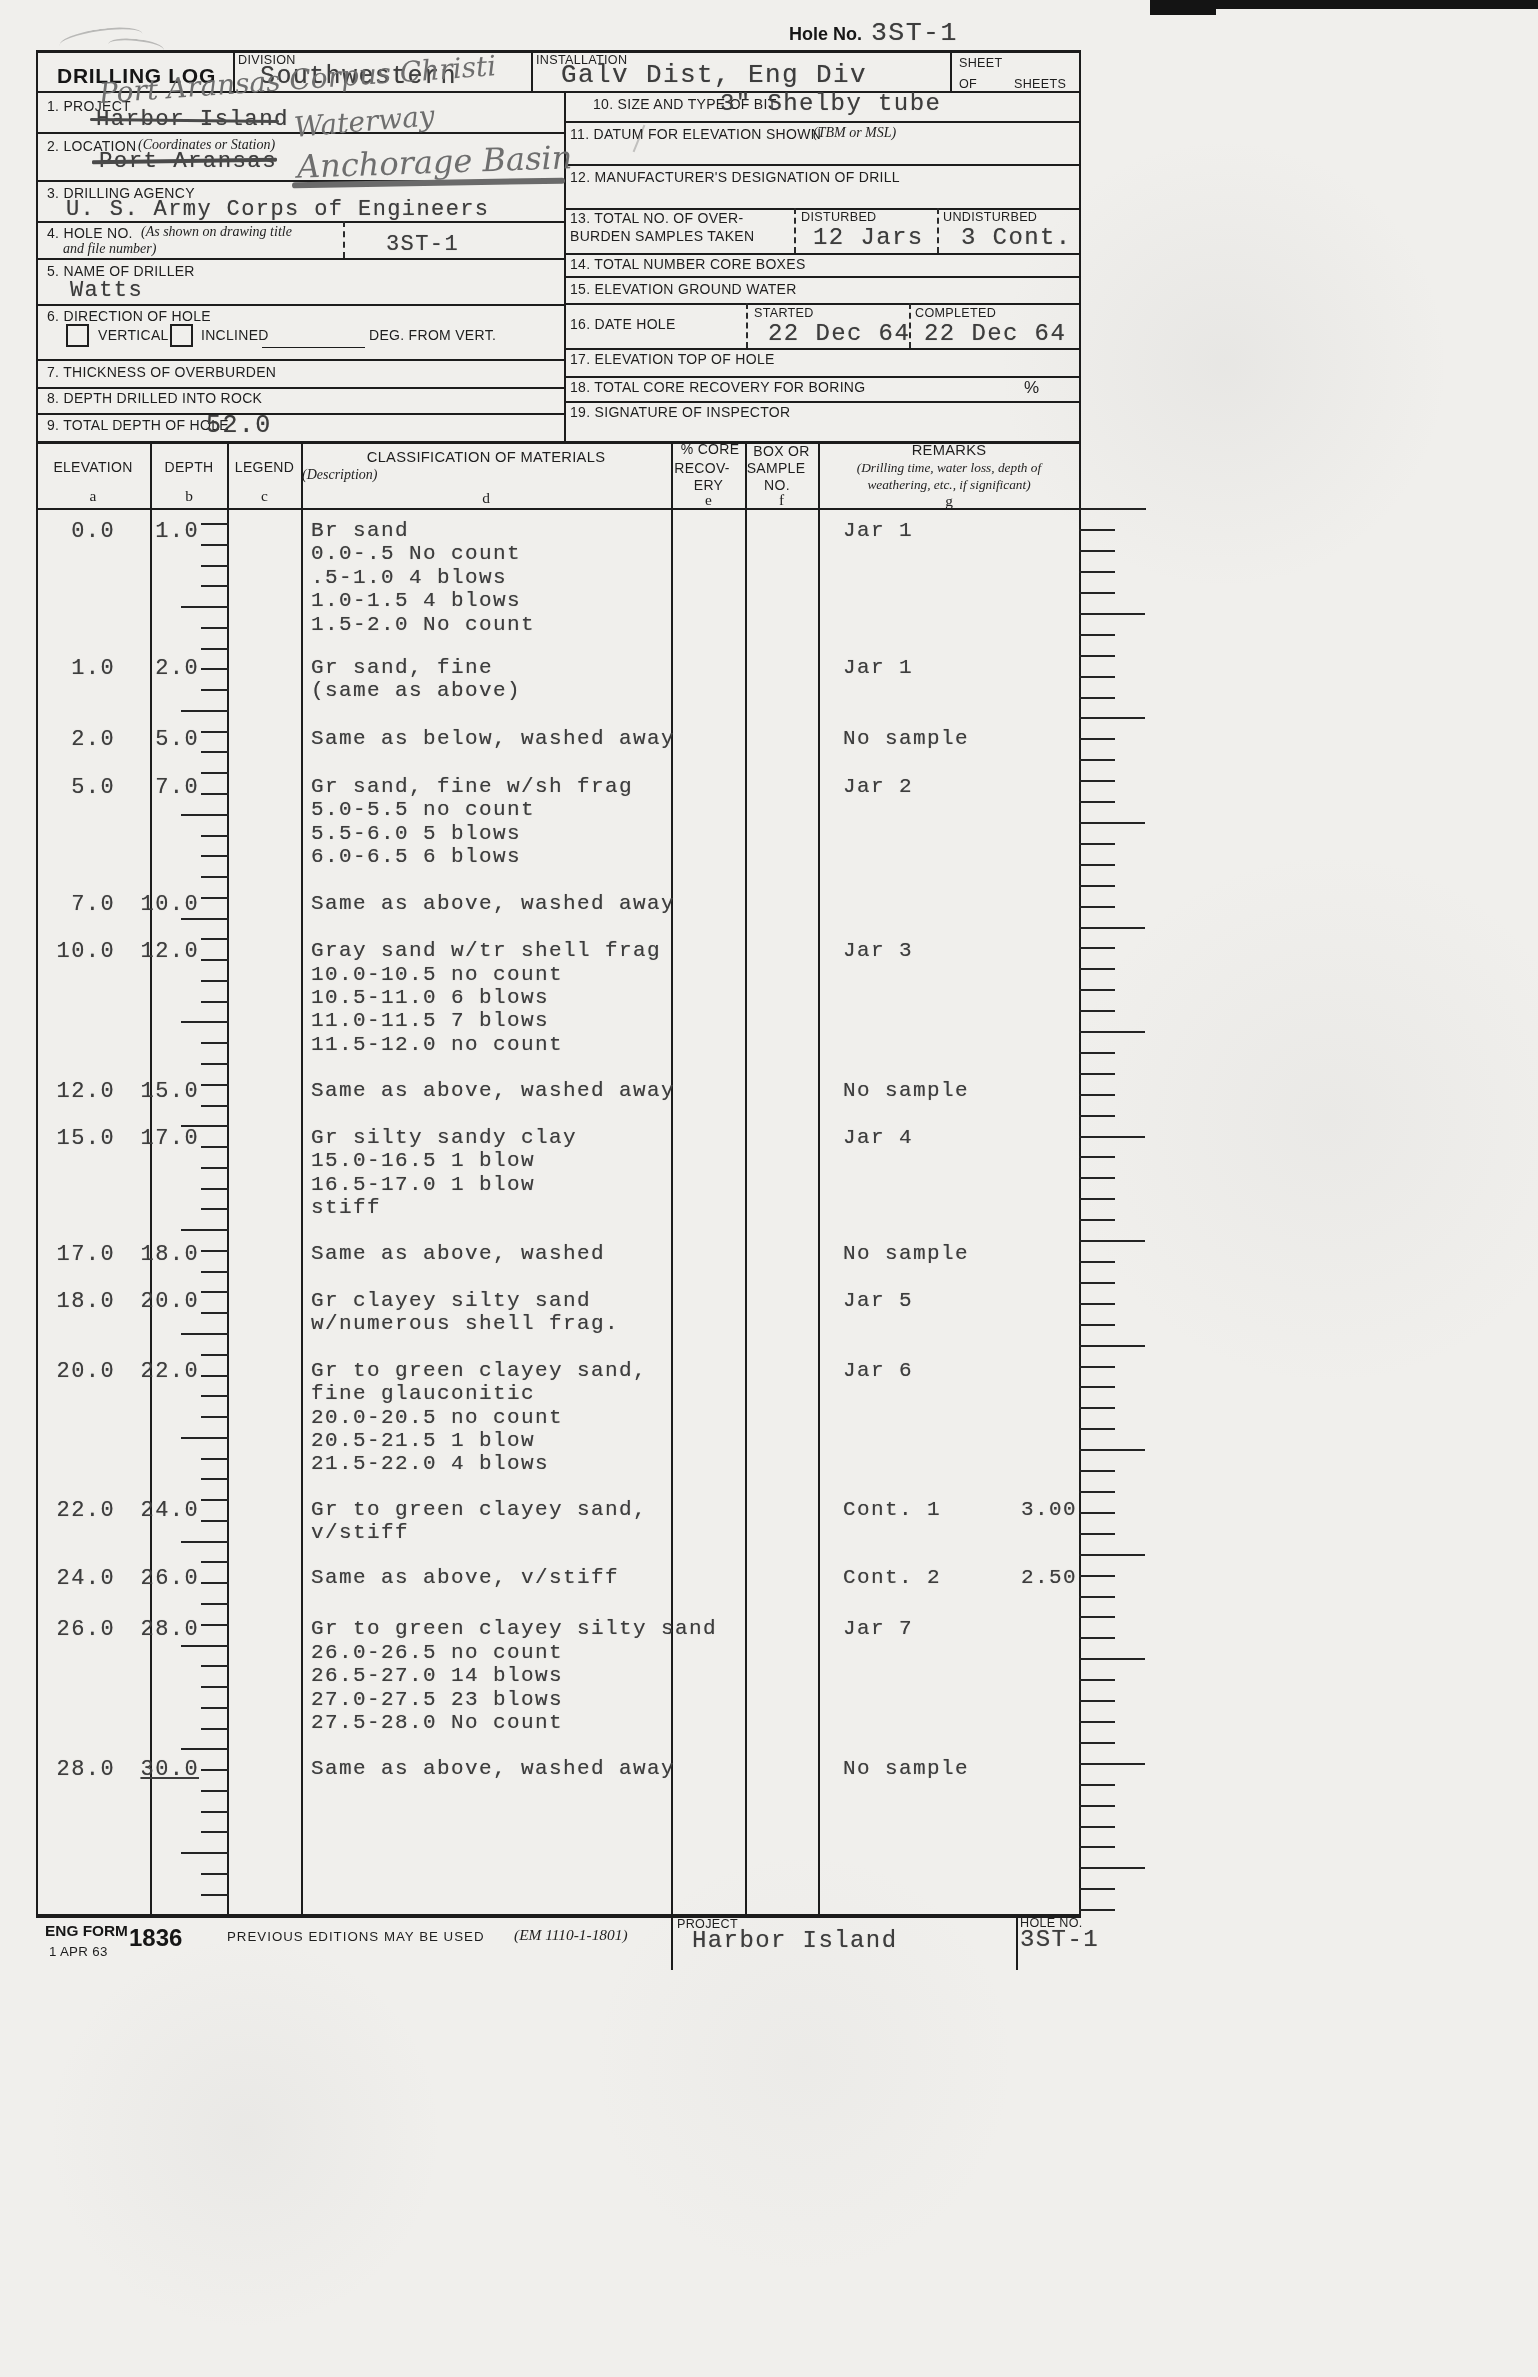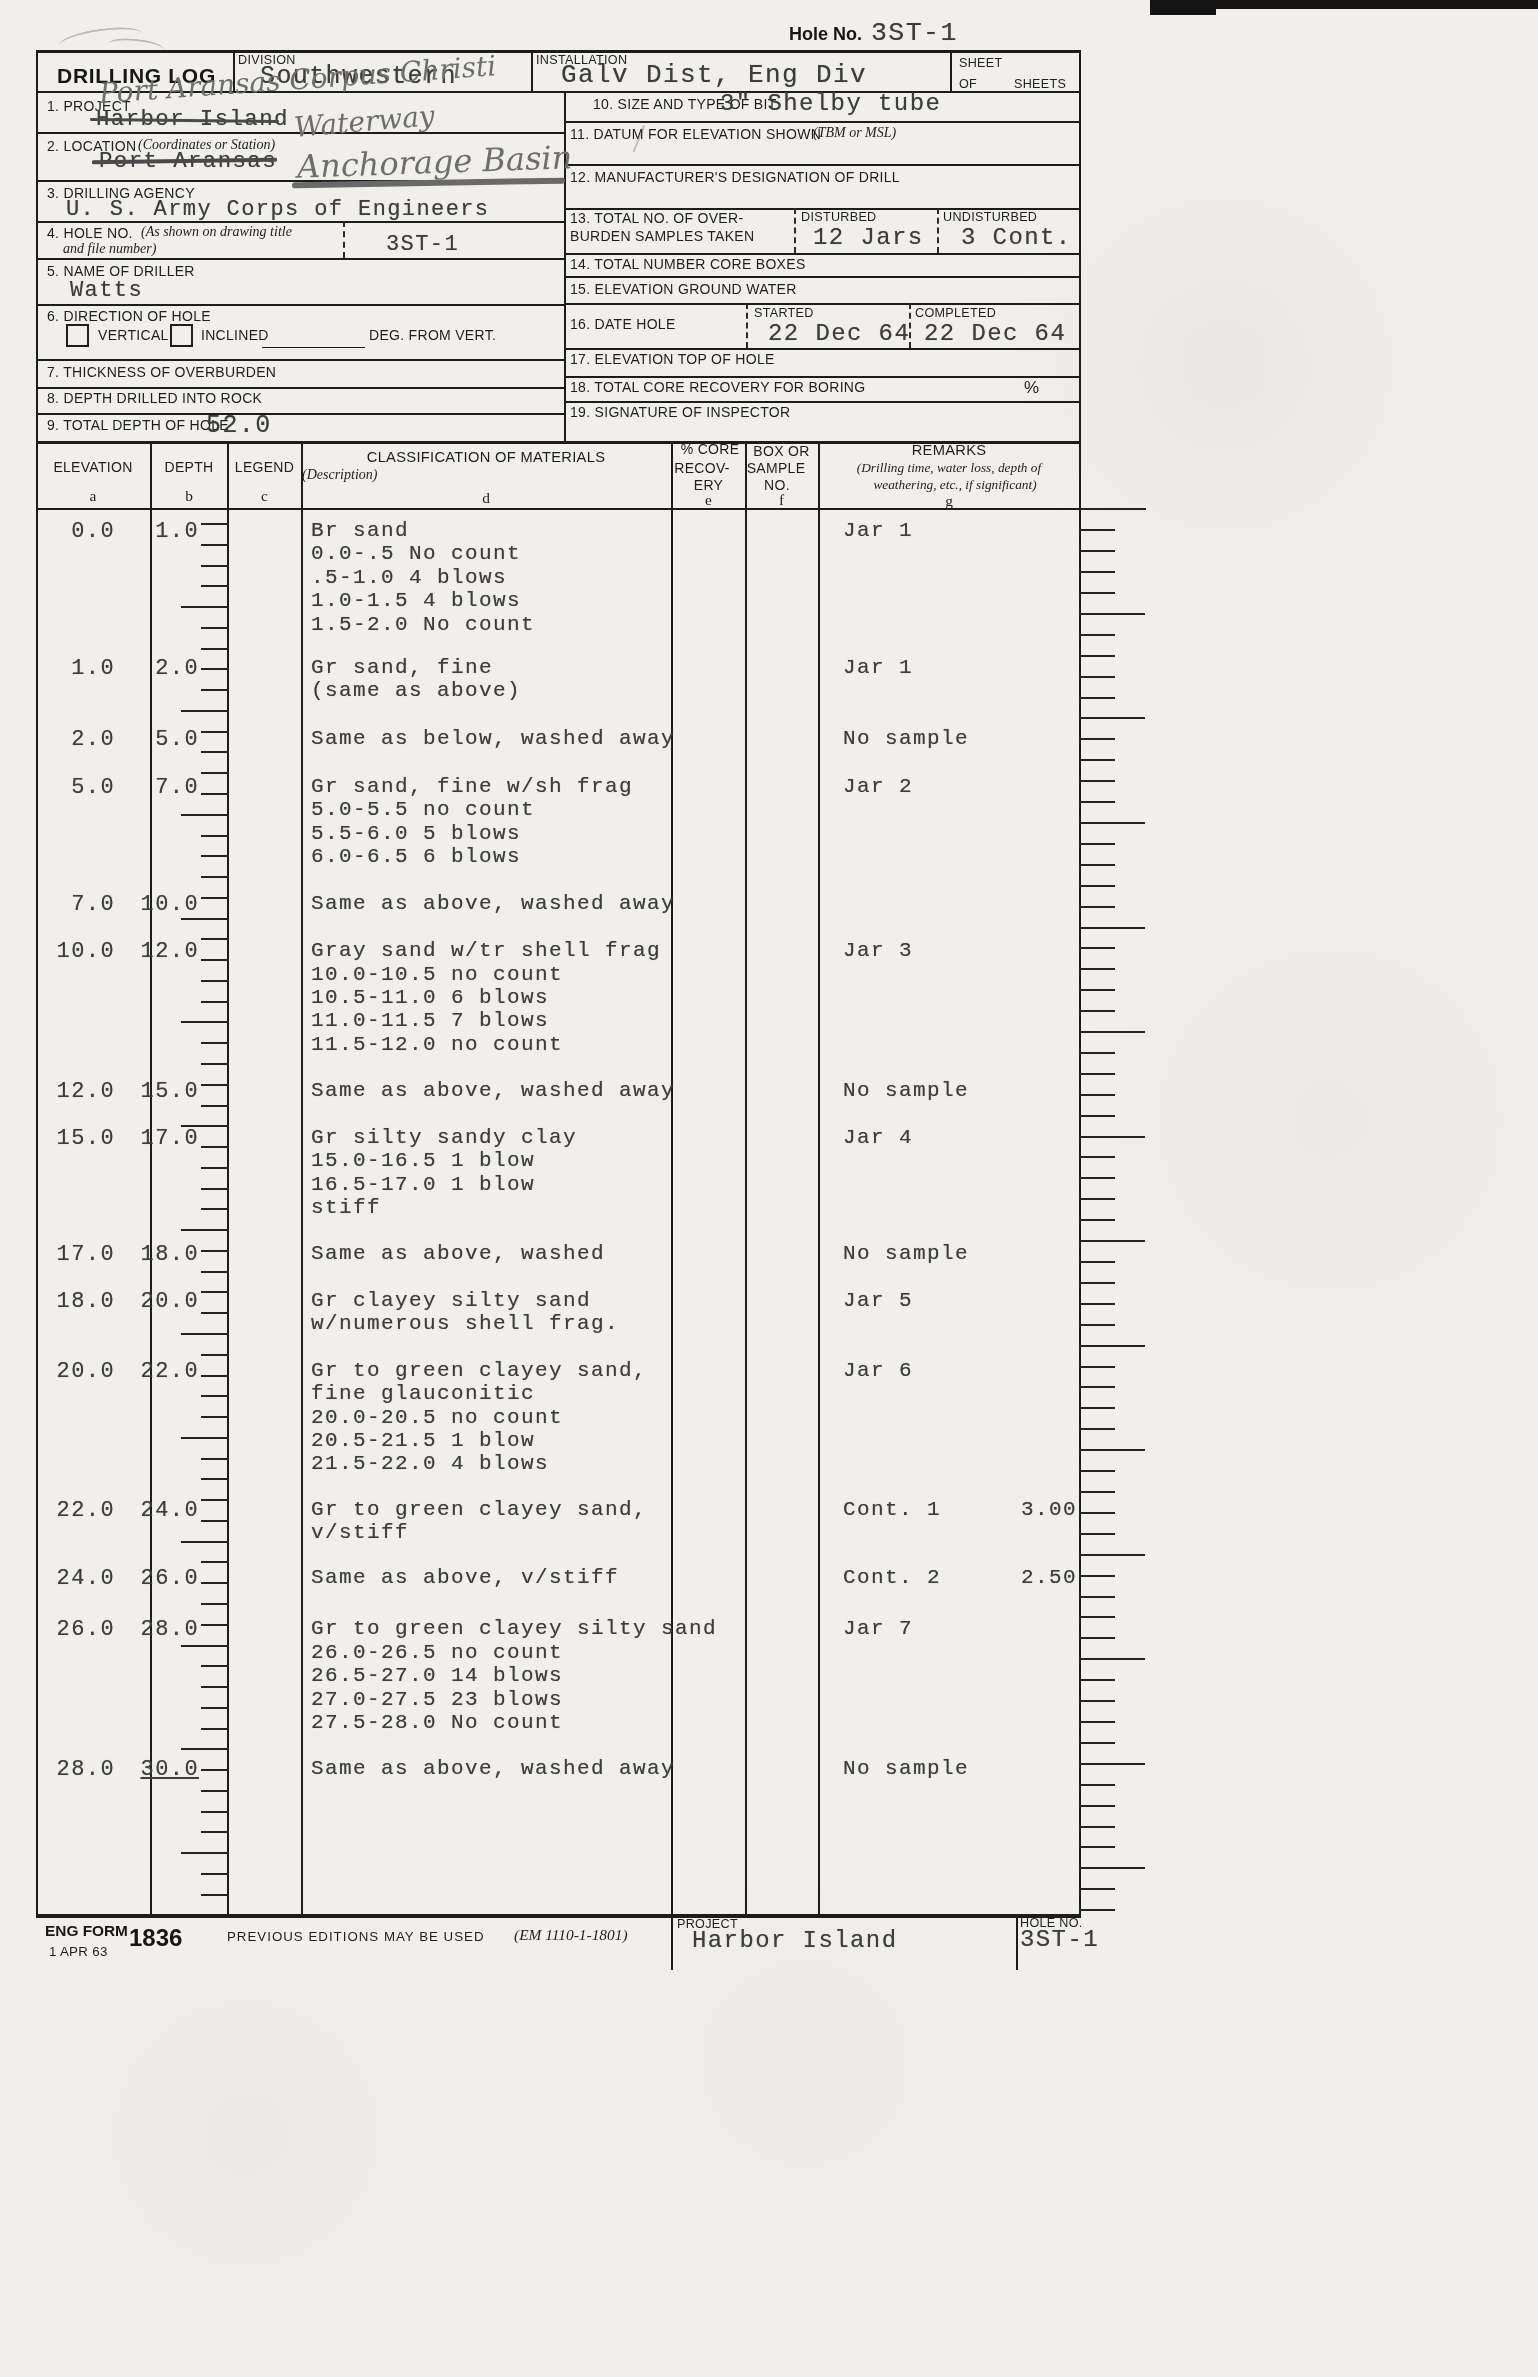--- a/index.html
+++ b/index.html
@@ -167,21 +167,21 @@
   <div class="lbl ctr" style="left:302px;top:449px;width:368px;font-size:14.7px;">CLASSIFICATION OF MATERIALS</div>
   <div class="it ctr" style="left:302px;top:467px;width:368px;text-align:left;">(Description)</div>
   <div class="lbl ctr" style="left:673px;top:441px;width:74px;">% CORE</div>
   <div class="lbl ctr" style="left:673px;top:460px;width:58px;">RECOV-</div>
   <div class="lbl ctr" style="left:673px;top:477px;width:71px;">ERY</div>
   <div class="lbl ctr" style="left:746px;top:443px;width:71px;">BOX OR</div>
   <div class="lbl ctr" style="left:746px;top:460px;width:60px;">SAMPLE</div>
   <div class="lbl ctr" style="left:746px;top:477px;width:62px;">NO.</div>
   <div class="lbl ctr" style="left:820px;top:442px;width:258px;font-size:14.7px;">REMARKS</div>
   <div class="it ctr" style="left:820px;top:460px;width:258px;text-align:center;font-size:13.3px;">(Drilling time, water loss, depth of</div>
-  <div class="it ctr" style="left:820px;top:477px;width:258px;text-align:center;font-size:13.3px;margin-left:6px;">weathering, etc., if significant)</div>
+  <div class="it ctr" style="left:820px;top:477px;width:258px;text-align:center;font-size:13.3px;">weathering, etc., if significant)</div>
   <div class="letter" style="left:37px;top:487px;width:112px;">a</div>
   <div class="letter" style="left:152px;top:487px;width:74px;">b</div>
   <div class="letter" style="left:229px;top:487px;width:71px;">c</div>
   <div class="letter" style="left:302px;top:489px;width:368px;">d</div>
   <div class="letter" style="left:673px;top:491px;width:71px;">e</div>
   <div class="letter" style="left:746px;top:491px;width:71px;">f</div>
   <div class="letter" style="left:820px;top:492px;width:258px;">g</div>
 
   <div id="rows">
       <div class="" style="position:absolute;left:0;top:0;">

